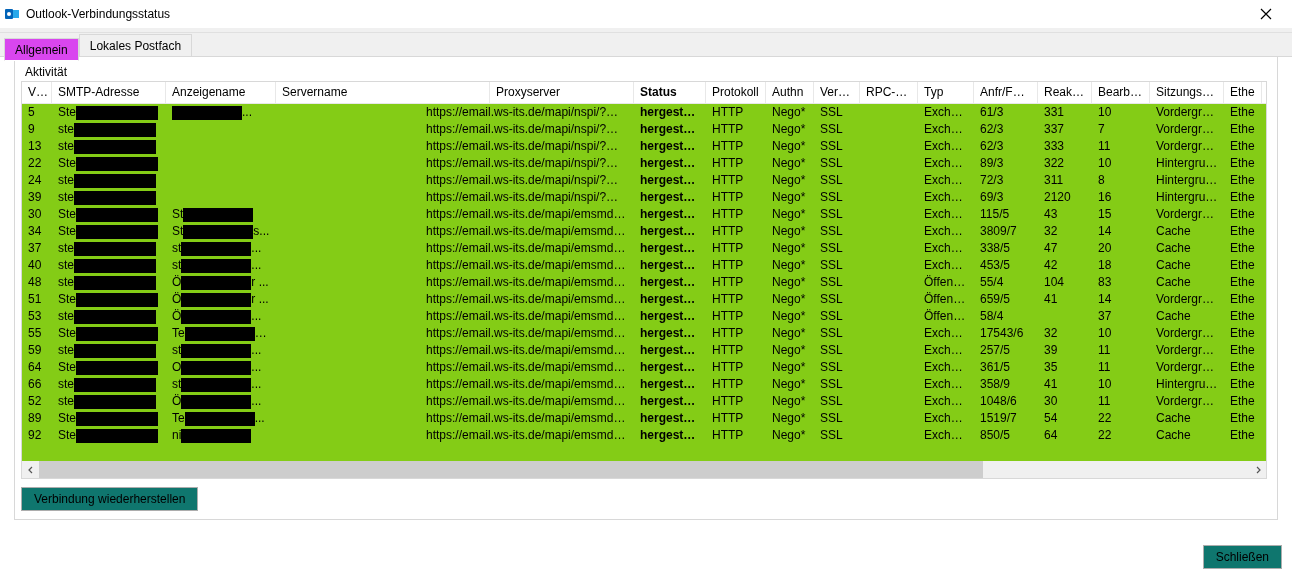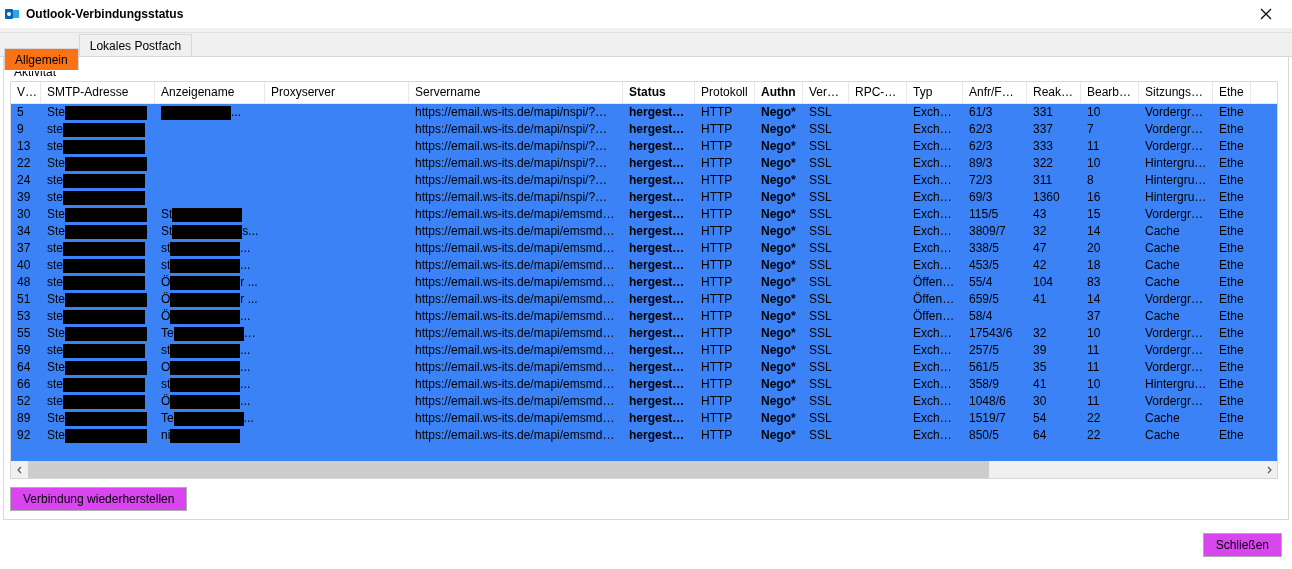--- a/index.html
+++ b/index.html
@@ -20,21 +20,21 @@
     height: 28px;
     padding: 0 4px;
     background: #fff;
     position: relative;
   }
   .titlebar .app-icon {
     width: 16px; height: 16px;
     margin-right: 6px;
     display: inline-flex; align-items:center; justify-content:center;
   }
-  .titlebar .title { font-size: 12px; font-weight: bold; }
+  .titlebar .title { font-size: 12px; }
   .titlebar .close {
     position: absolute;
     right: 6px; top: 4px;
     width: 40px; height: 20px;
     display: flex; align-items:center; justify-content:center;
     font-size: 16px;
     cursor: pointer;
   }
   .topstrip {
     height: 5px;
@@ -54,42 +54,42 @@
     padding: 4px 10px 3px 10px;
     border: 1px solid #d8d8d8;
     border-bottom: none;
     background: #f0f0f0;
     margin-right: 0px;
     font-size: 12px;
     position: relative;
     cursor: pointer;
   }
   .tab.active {
-    background: #f97316;
-    top: 15px;
+    background: #d946ef;
+    top: 5px;
     border-bottom: 1px solid #fff;
   }
   .panel {
     border: 1px solid #d8d8d8;
     border-top: none;
-    margin: 0 3px;
+    margin: 0 14px;
     padding: 6px 10px 8px 6px;
     background: #fff;
   }
   .group-label {
     font-size: 12px;
     margin: 2px 0 2px 4px;
   }
   .grid-wrap {
     border: 1px solid #d8d8d8;
     margin-top: 2px;
     height: 398px;
     position: relative;
     overflow: hidden;
-    background: #3b82f6;
+    background: #84cc16;
   }
   .grid-header {
     display: flex;
     height: 22px;
     background: #fff;
     border-bottom: 1px solid #e8e8e8;
   }
   .col {
     border-right: 1px solid #e8e8e8;
     padding: 3px 6px 3px 6px;
@@ -149,38 +149,38 @@
     height: 17px;
     background: #cdcdcd;
   }
   .reconnect-row {
     margin-top: 8px;
   }
   button.win {
     font-family: inherit;
     font-size: 12px;
     padding: 4px 12px;
-    background: #d946ef;
+    background: #0f766e;
     border: 1px solid #adadad;
     cursor: pointer;
   }
   .footer {
     position: absolute;
     right: 10px;
-    bottom: 12px;
+    bottom: 0;
   }
   
   .w-vid   { width: 30px; }
   .w-smtp  { width: 114px; }
   .w-anz   { width: 110px; }
   .w-proxy { width: 144px; }
   .w-srv   { width: 214px; }
   .w-stat  { width: 72px; font-weight: bold; }
   .w-prot  { width: 60px; }
-  .w-auth  { width: 48px; font-weight: bold; }
+  .w-auth  { width: 48px; }
   .w-vers  { width: 46px; }
   .w-rpc   { width: 58px; text-align: center; }
   .w-typ   { width: 56px; }
   .w-anf   { width: 64px; }
   .w-reak  { width: 54px; }
   .w-bearb { width: 58px; }
   .w-sitz  { width: 74px; }
   .w-schn  { width: 38px; }
 </style>
 </head>
@@ -210,22 +210,22 @@
 </div>
 
 <div class="panel">
   <div class="group-label">Aktivität</div>
 
   <div class="grid-wrap">
     <div class="grid-header">
       <div class="col w-vid"><span>VID</span></div>
       <div class="col w-smtp"><span>SMTP-Adresse</span></div>
       <div class="col w-anz"><span>Anzeigename</span></div>
+      <div class="col w-srv"><span>Servername</span></div>
       <div class="col w-proxy"><span>Proxyserver</span></div>
-      <div class="col w-srv"><span>Servername</span></div>
       <div class="col w-stat"><span>Status</span></div>
       <div class="col w-prot"><span>Protokoll</span></div>
       <div class="col w-auth"><span>Authn</span></div>
       <div class="col w-vers"><span>Versc...</span></div>
       <div class="col w-rpc"><span>RPC-Port</span></div>
       <div class="col w-typ"><span>Typ</span></div>
       <div class="col w-anf"><span>Anfr/Fehler</span></div>
       <div class="col w-reak"><span>Reaktion...</span></div>
       <div class="col w-bearb"><span>Bearb (Ø)</span></div>
       <div class="col w-sitz"><span>Sitzungstyp</span></div>
@@ -329,21 +329,21 @@
           <div class="cell w-anz"></div>
           <div class="cell w-proxy"></div>
           <div class="cell w-srv">https://email.ws-its.de/mapi/nspi/?Mailbo...</div>
           <div class="cell w-stat">hergestellt</div>
           <div class="cell w-prot">HTTP</div>
           <div class="cell w-auth">Nego*</div>
           <div class="cell w-vers">SSL</div>
           <div class="cell w-rpc"></div>
           <div class="cell w-typ">Exchang...</div>
           <div class="cell w-anf">69/3</div>
-          <div class="cell w-reak">1360</div>
+          <div class="cell w-reak">2120</div>
           <div class="cell w-bearb">16</div>
           <div class="cell w-sitz">Hintergrund</div>
           <div class="cell w-schn">Ethe</div>
         </div>
         <div class="row">
           <div class="cell w-vid">30</div>
           <div class="cell w-smtp"><span>Ste</span><span class="redact" style="display: inline-block; width: 82px; height: 14px; vertical-align: middle;">&nbsp;</span></div>
           <div class="cell w-anz"><span>St</span><span class="redact" style="display: inline-block; width: 70px; height: 14px; vertical-align: middle;">&nbsp;</span></div>
           <div class="cell w-proxy"></div>
           <div class="cell w-srv">https://email.ws-its.de/mapi/emsmdb/?M...</div>
@@ -508,21 +508,21 @@
           <div class="cell w-smtp"><span>Ste</span><span class="redact" style="display: inline-block; width: 82px; height: 14px; vertical-align: middle;">&nbsp;</span></div>
           <div class="cell w-anz"><span>O</span><span class="redact" style="display: inline-block; width: 70px; height: 14px; vertical-align: middle;">&nbsp;</span><span>...</span></div>
           <div class="cell w-proxy"></div>
           <div class="cell w-srv">https://email.ws-its.de/mapi/emsmdb/?M...</div>
           <div class="cell w-stat">hergestellt</div>
           <div class="cell w-prot">HTTP</div>
           <div class="cell w-auth">Nego*</div>
           <div class="cell w-vers">SSL</div>
           <div class="cell w-rpc"></div>
           <div class="cell w-typ">Exchang...</div>
-          <div class="cell w-anf">561/5</div>
+          <div class="cell w-anf">361/5</div>
           <div class="cell w-reak">35</div>
           <div class="cell w-bearb">11</div>
           <div class="cell w-sitz">Vordergrund</div>
           <div class="cell w-schn">Ethe</div>
         </div>
         <div class="row">
           <div class="cell w-vid">66</div>
           <div class="cell w-smtp"><span>ste</span><span class="redact" style="display: inline-block; width: 82px; height: 14px; vertical-align: middle;">&nbsp;</span></div>
           <div class="cell w-anz"><span>st</span><span class="redact" style="display: inline-block; width: 70px; height: 14px; vertical-align: middle;">&nbsp;</span><span>...</span></div>
           <div class="cell w-proxy"></div>

